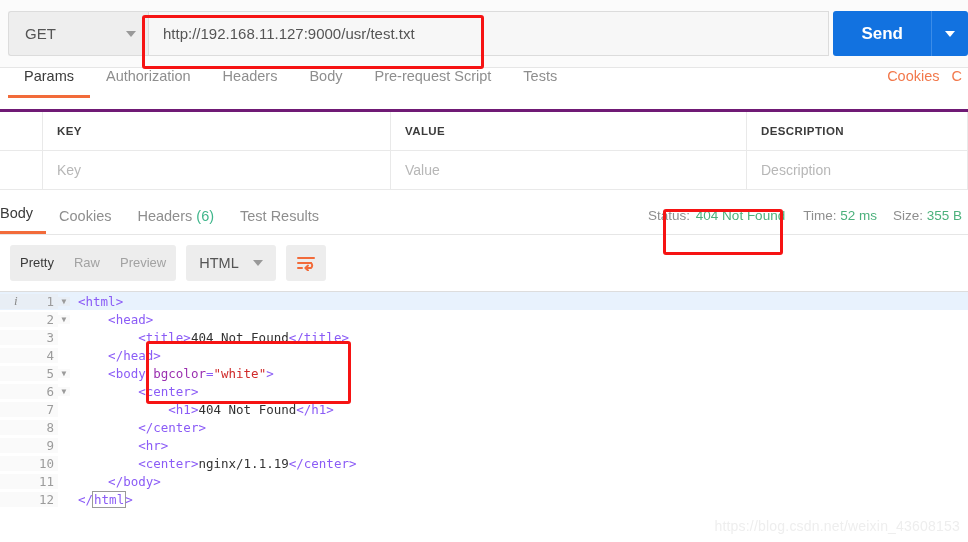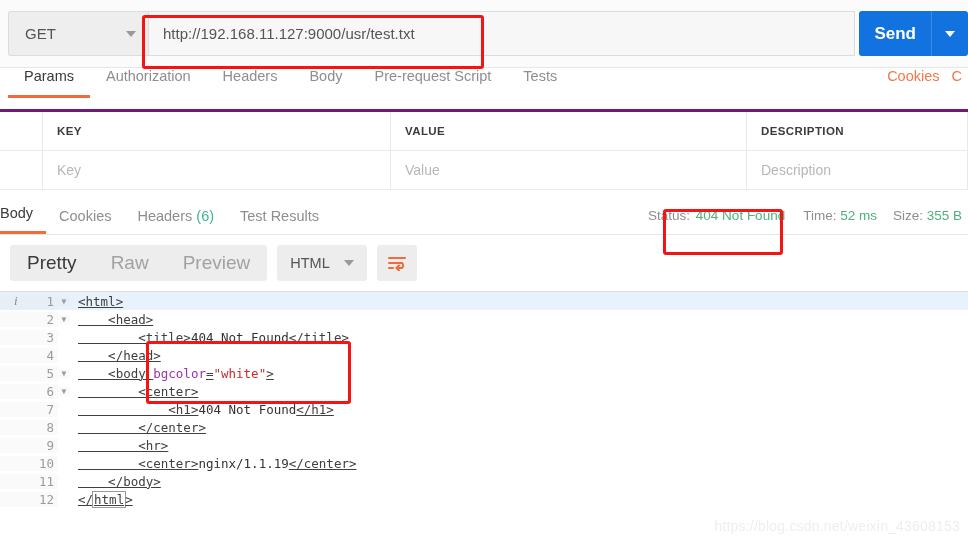--- a/index.html
+++ b/index.html
@@ -64,21 +64,21 @@
     margin-right: 0;
   }
   .send-btn {
     background: #1272e0;
     color: #fff;
     font-size: 17px;
     font-weight: bold;
     display: flex;
     align-items: center;
     justify-content: center;
-    padding: 0 15px;
+    padding: 0 28px;
     border-radius: 3px 0 0 3px;
     cursor: pointer;
   }
   .send-caret {
     background: #1272e0;
     border-left: 1px solid #3b8ce8;
     width: 36px;
     display: flex;
     align-items: center;
     justify-content: center;
@@ -206,23 +206,23 @@
     box-sizing: border-box;
   }
   .seg-group {
     display: flex;
     background: #ededed;
     border-radius: 3px;
     height: 36px;
     align-items: center;
   }
   .seg {
-    font-size: 19px;
+    font-size: 13px;
     color: #a2a2a2;
-    padding: 0 17px;
+    padding: 0 10px;
     cursor: pointer;
     line-height: 36px;
   }
   .seg.active { color: #3a3a3a; }
   .fmt-group {
     display: flex;
     align-items: center;
     background: #ededed;
     border-radius: 3px;
     height: 36px;
@@ -287,21 +287,21 @@
     background: #fafafa;
     font-size: 8px;
     color: #9b9b9b;
   }
   .code-line.hl .fold { background: #e8eef5; }
   .code-text {
     padding-left: 8px;
     white-space: pre;
     color: #1a7f7f;
   }
-  .tg { color: #404040; text-decoration: underline; }
+  .tg { color: #8b5cf6; }
   .attr { color: #9b30b0; }
   .val { color: #d02b2b; }
   .txt { color: #333333; }
   .bracket-box {
     border: 1px solid #9a9a9a;
     padding: 0 1px;
     margin: 0 -1px;
   }
 
   

